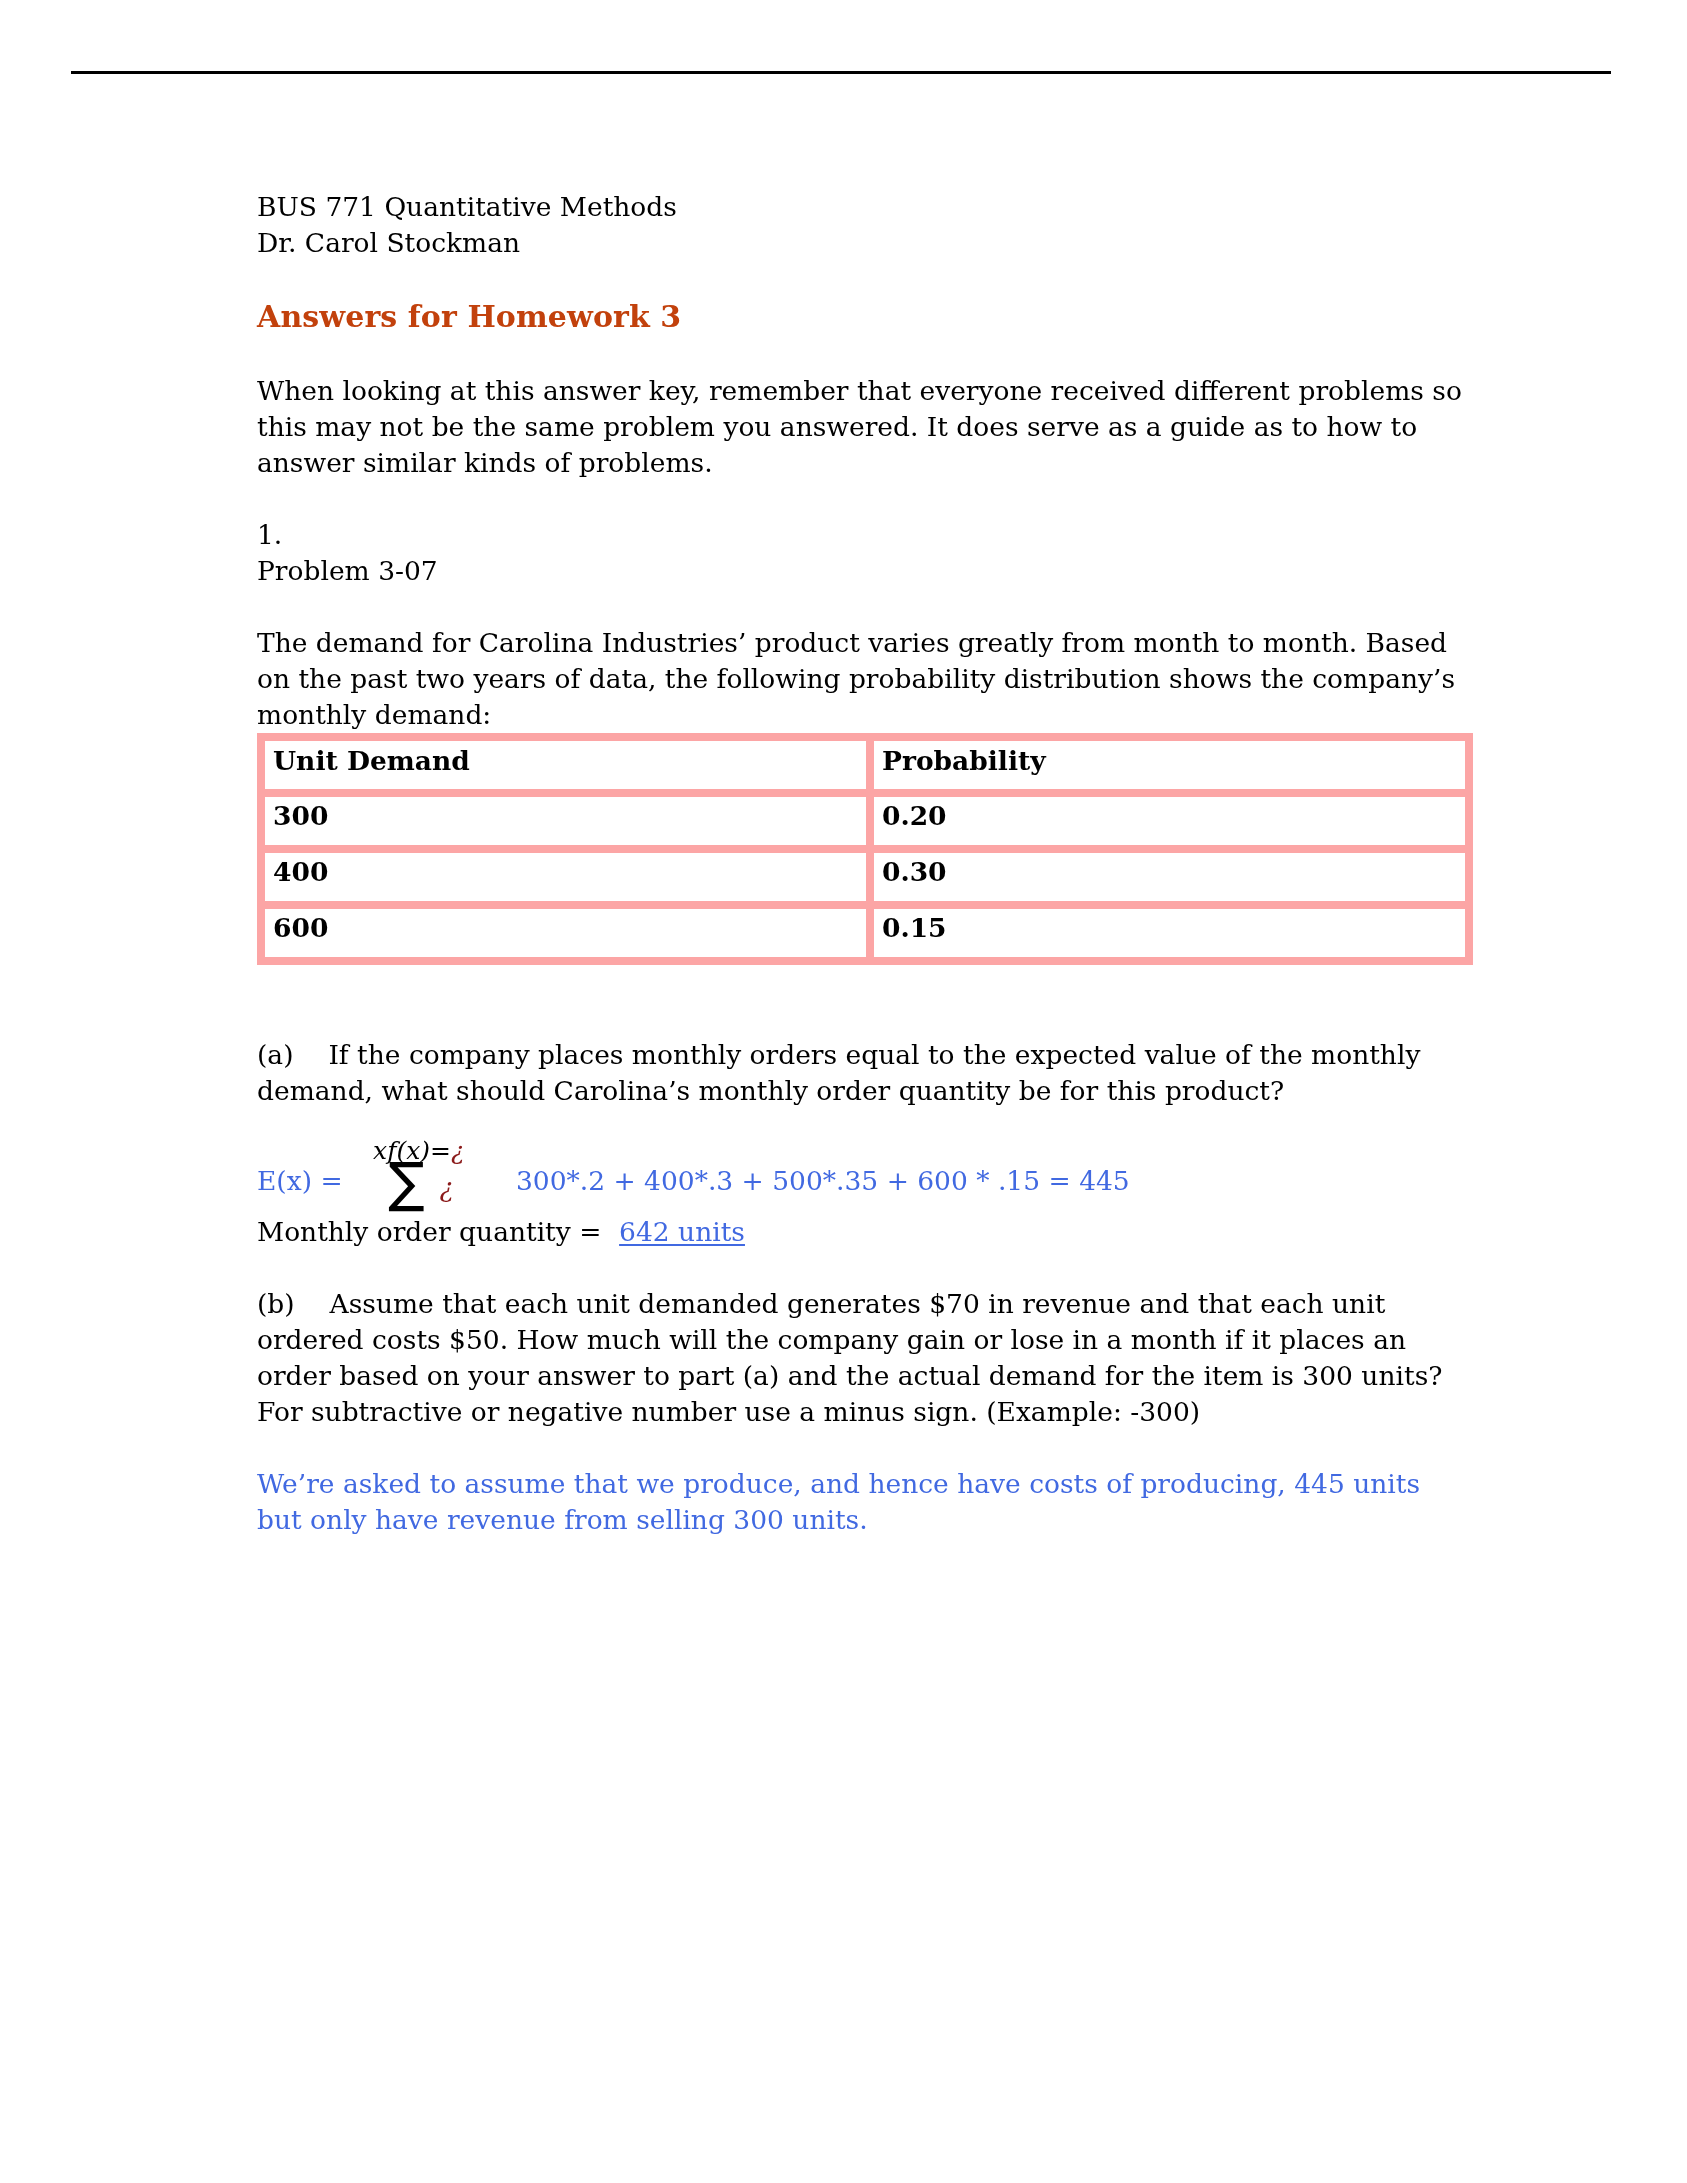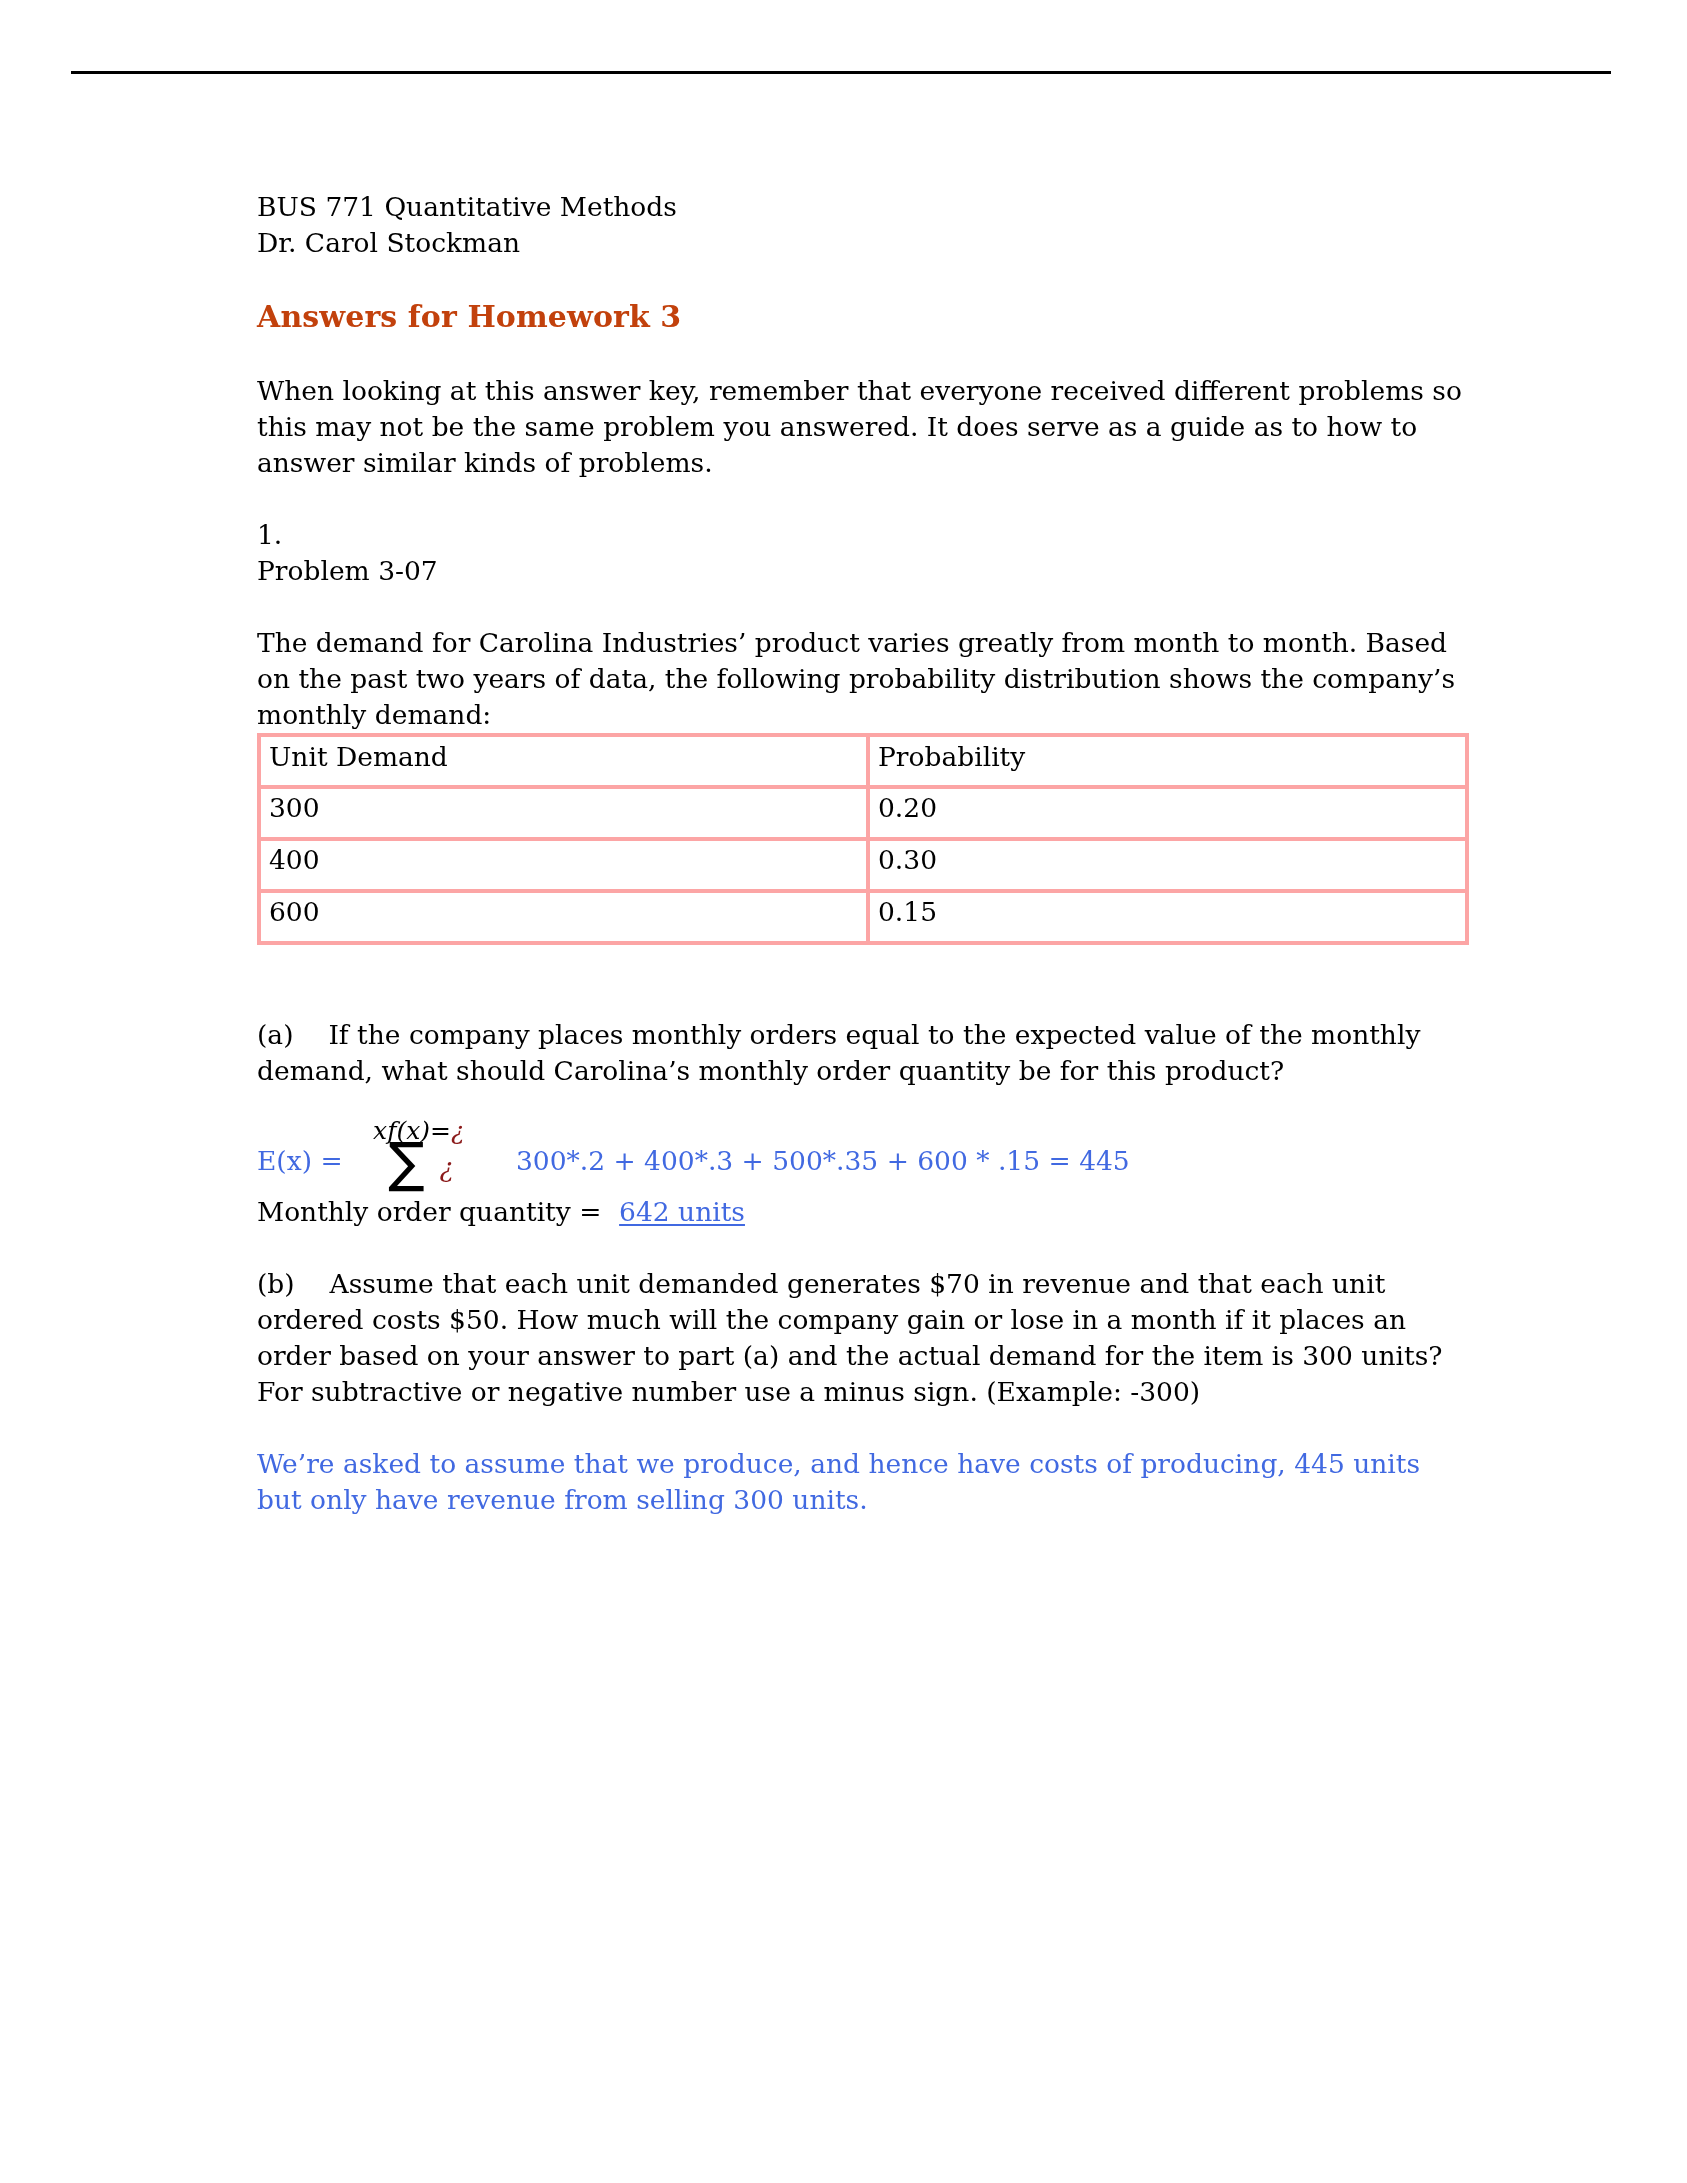--- a/index.html
+++ b/index.html
@@ -65,24 +65,24 @@
   }
 
   
   table.demand-table {
     border-collapse: collapse;
     width: 1208px;
     table-layout: fixed;
     margin: 0;
   }
   table.demand-table td, table.demand-table th {
-    border: 4px solid #fca5a5;
+    border: 8px solid #fca5a5;
     font-size: 26.5px;
     line-height: 30px;
-    font-weight: normal;
+    font-weight: bold;
     text-align: left;
     padding: 4.6px 0 7.3px 8px;
     height: 36px;
     vertical-align: top;
   }
   table.demand-table col.c1 { width: 609px; }
   table.demand-table col.c2 { width: 599px; }
 
   
   .formula-row {

